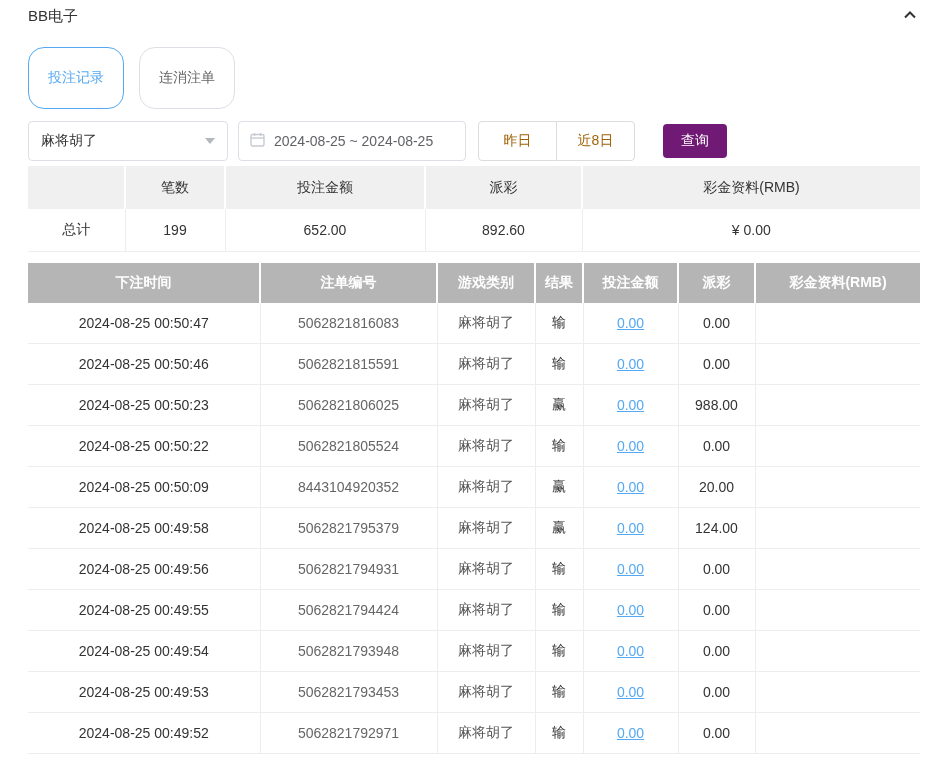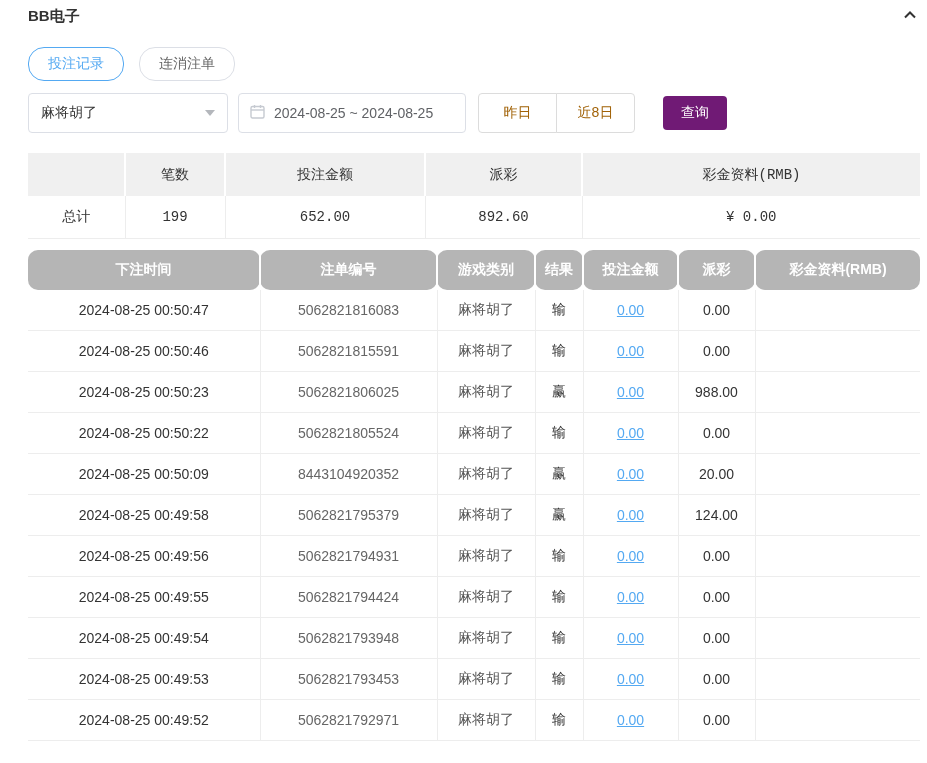--- a/index.html
+++ b/index.html
@@ -6,27 +6,27 @@
   body {
     width:927px; height:763px; overflow:hidden;
     background:#fff; color:#333;
     font-family:"Liberation Sans","DejaVu Sans",sans-serif;
     font-size:14px;
   }
   .page { padding:4px 7px 0 28px; }
 
   
   .panel-header { display:flex; justify-content:space-between; align-items:center; height:24px; }
-  .panel-title { font-size:15px; font-weight:700; color:#333; }
+  .panel-title { font-size:15px; font-weight:400; color:#333; }
   .collapse-btn { width:20px; height:20px; display:flex; align-items:center; justify-content:center; cursor:pointer; background:none; border:none; padding:0; }
 
   
   .tabs { margin-top:19px; display:flex; gap:15px; }
   .tab {
-    height:32px; padding:0 19px; display:flex; align-items:center;
+    height:32px; padding:14px 19px; display:flex; align-items:center;
     background:#fff; border:1px solid #dcdfe6; border-radius:16px;
     color:#666; font-size:14px; cursor:pointer;
   }
   .tab.active { color:#54a9f2; border-color:#54a9f2; }
 
   
   .filters { margin-top:12px; display:flex; align-items:center; }
   .select-box {
     width:200px; height:40px; box-sizing:border-box;
     border:1px solid #dcdfe6; border-radius:4px;
@@ -54,37 +54,37 @@
   .quick-btn:last-child { border-radius:0 4px 4px 0; }
   .quick-btn.active { border-color:#54a9f2; color:#54a9f2; z-index:1; }
   .query-btn {
     margin-left:28px; width:64px; height:34px;
     background:#701a75; color:#fff; border:none; border-radius:4px;
     font-size:14px; cursor:pointer; font-family:inherit;
   }
 
   
   table { border-collapse:collapse; table-layout:fixed; width:892px; }
-  .summary { margin-top:20px;font-family:Liberation Mono, monospace; }
+  .summary { margin-top:5px; }
   .summary th {
     background:#f0f0f0; height:41px; font-weight:400; font-size:14px; color:#333;
     border-left:2px solid #fff; text-align:center;
   }
   .summary th:first-child { border-left:none; }
   .summary td {
     background:#fff; height:40px; text-align:center; color:#333;
     border-bottom:1px solid #ededed; border-left:1px solid #ededed;
   }
   .summary td:first-child { border-left:none; }
 
   
   .detail { margin-top:11px; }
   .detail th {
     background:#b5b5b5; color:#fff; font-weight:700; font-size:14px;
-    height:38px; border-left:2px solid #fff; text-align:center;border-radius:10px;
+    height:38px; border-left:2px solid #fff; text-align:center;
   }
   .detail th:first-child { border-left:none; }
   .detail td {
     height:38px; text-align:center; background:#fff;
     border-bottom:1px solid #ededed; border-left:1px solid #ededed;
   }
   .detail td:first-child { border-left:none; }
   .detail td.order { color:#666; }
   .detail td.game { color:#555; }
   .bet-link { color:#54a9f2; text-decoration:underline; cursor:pointer; }

